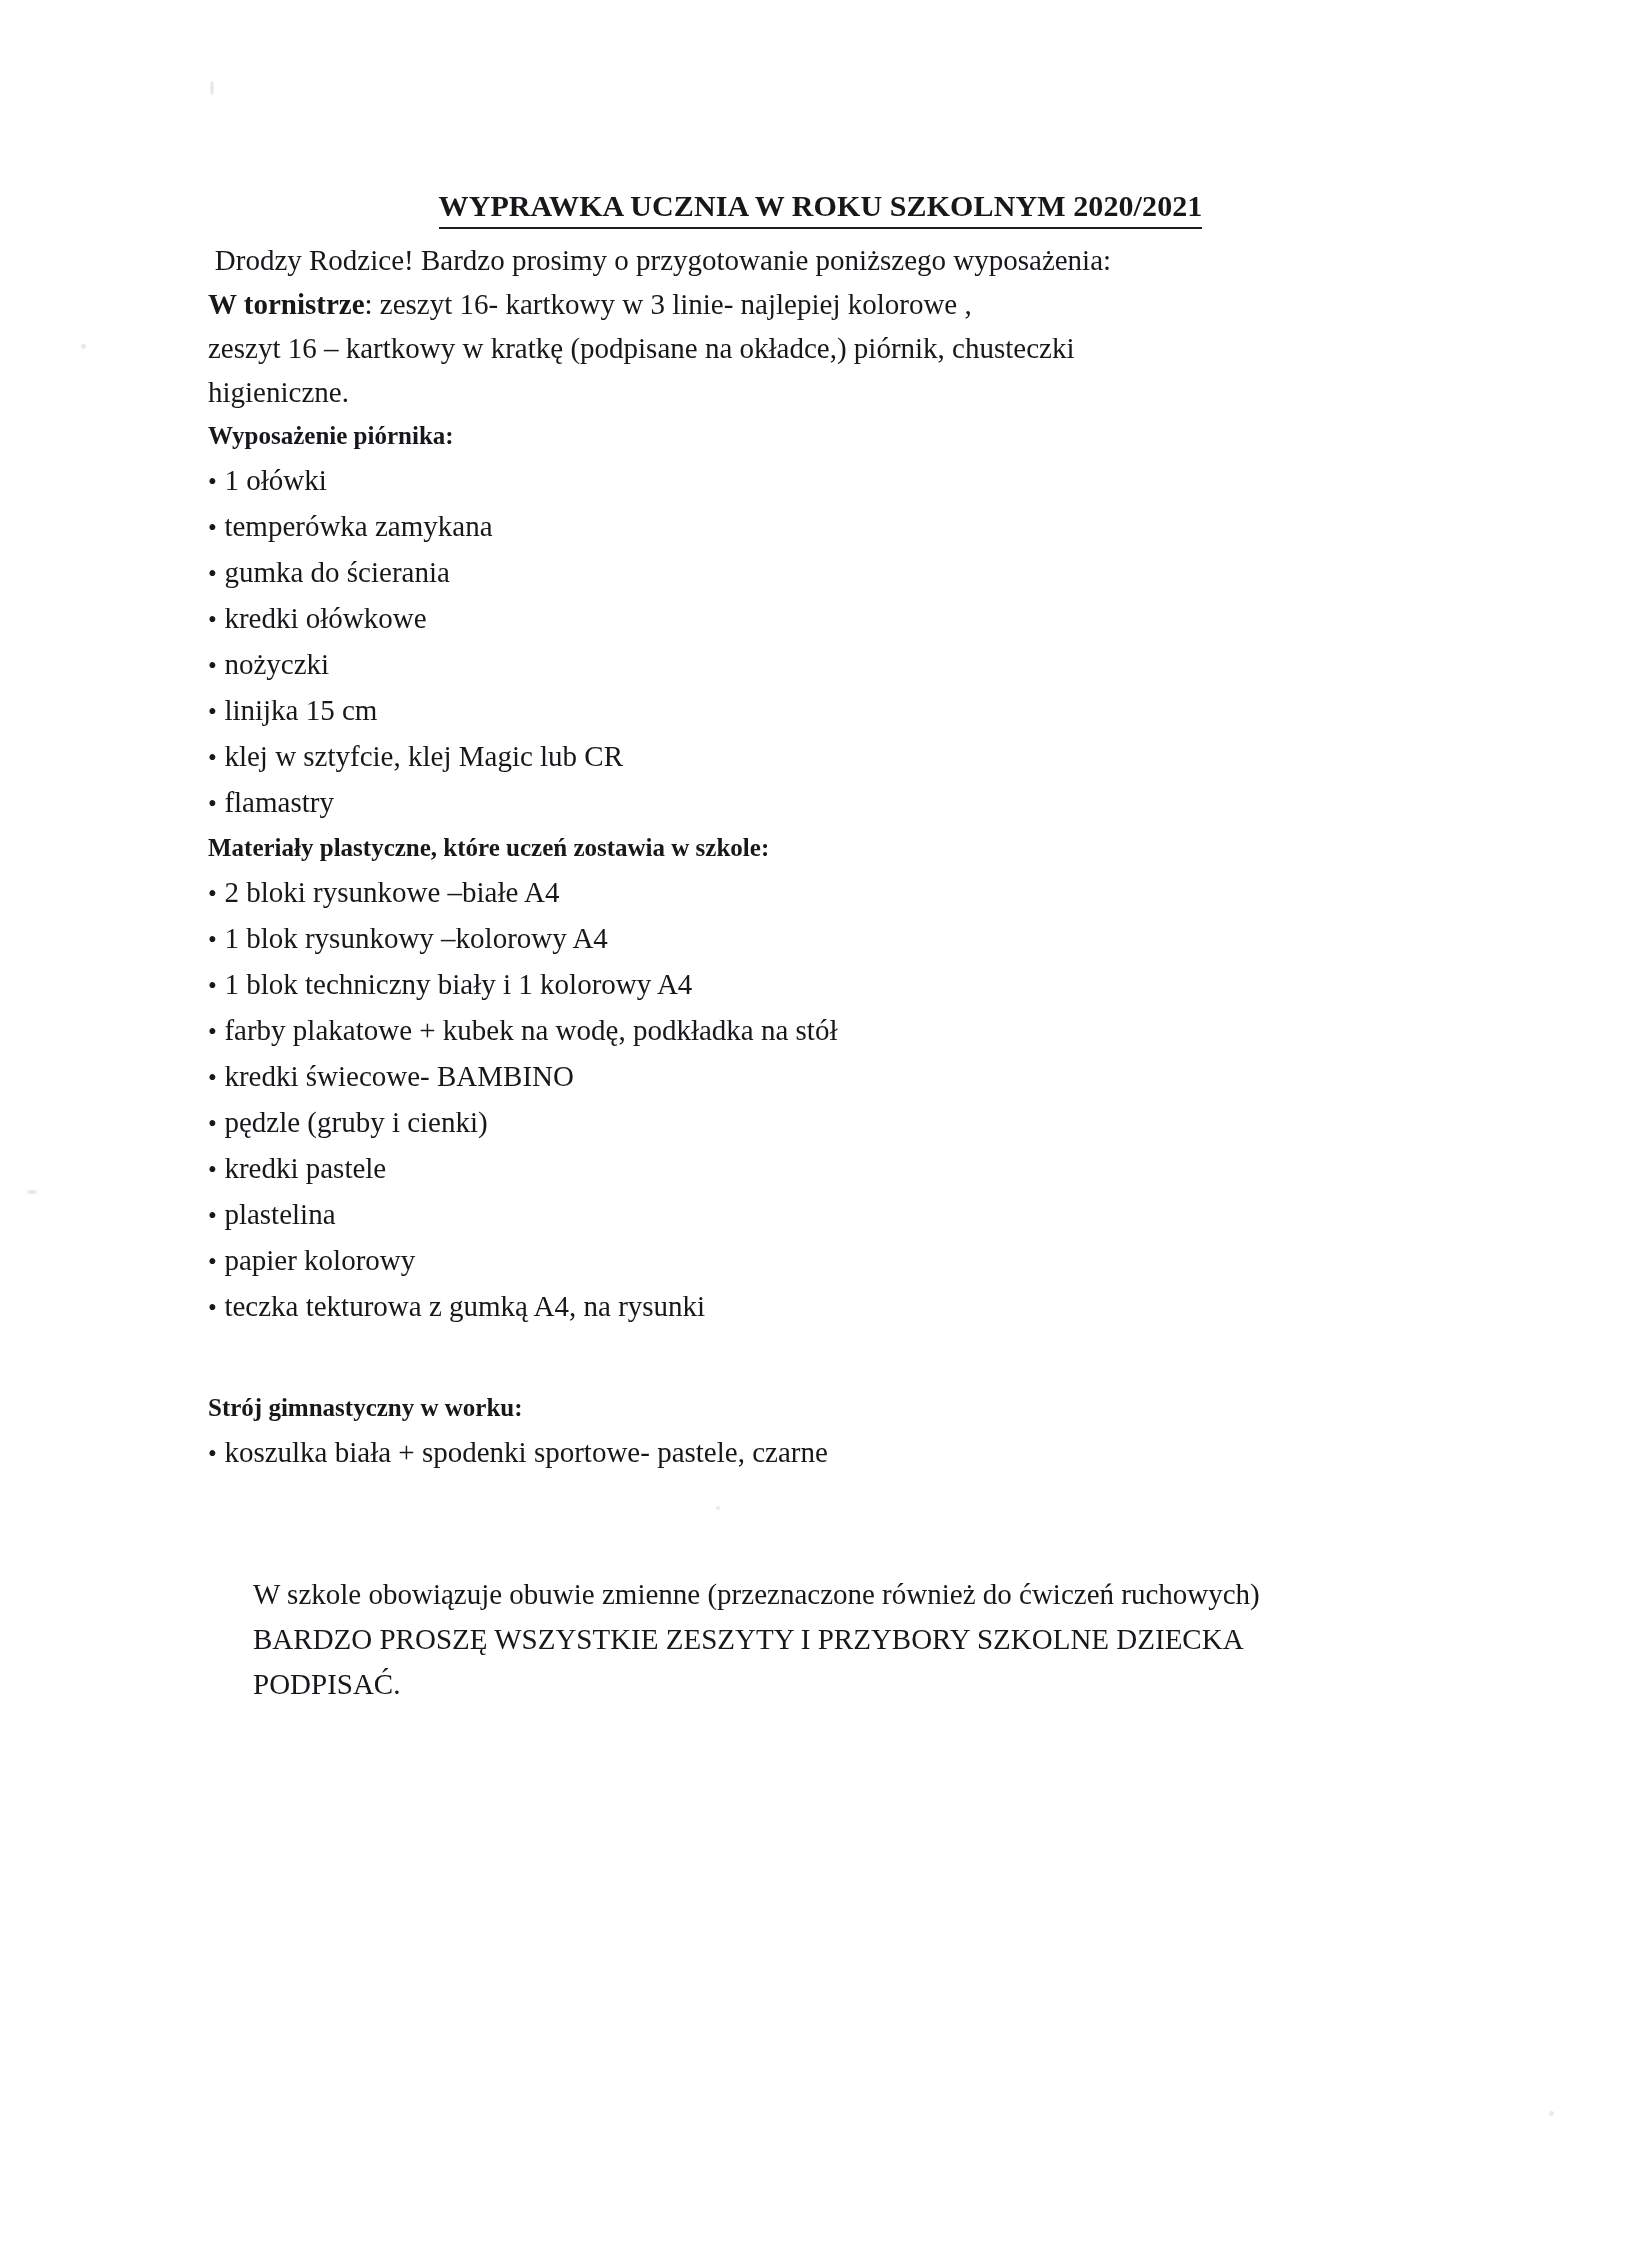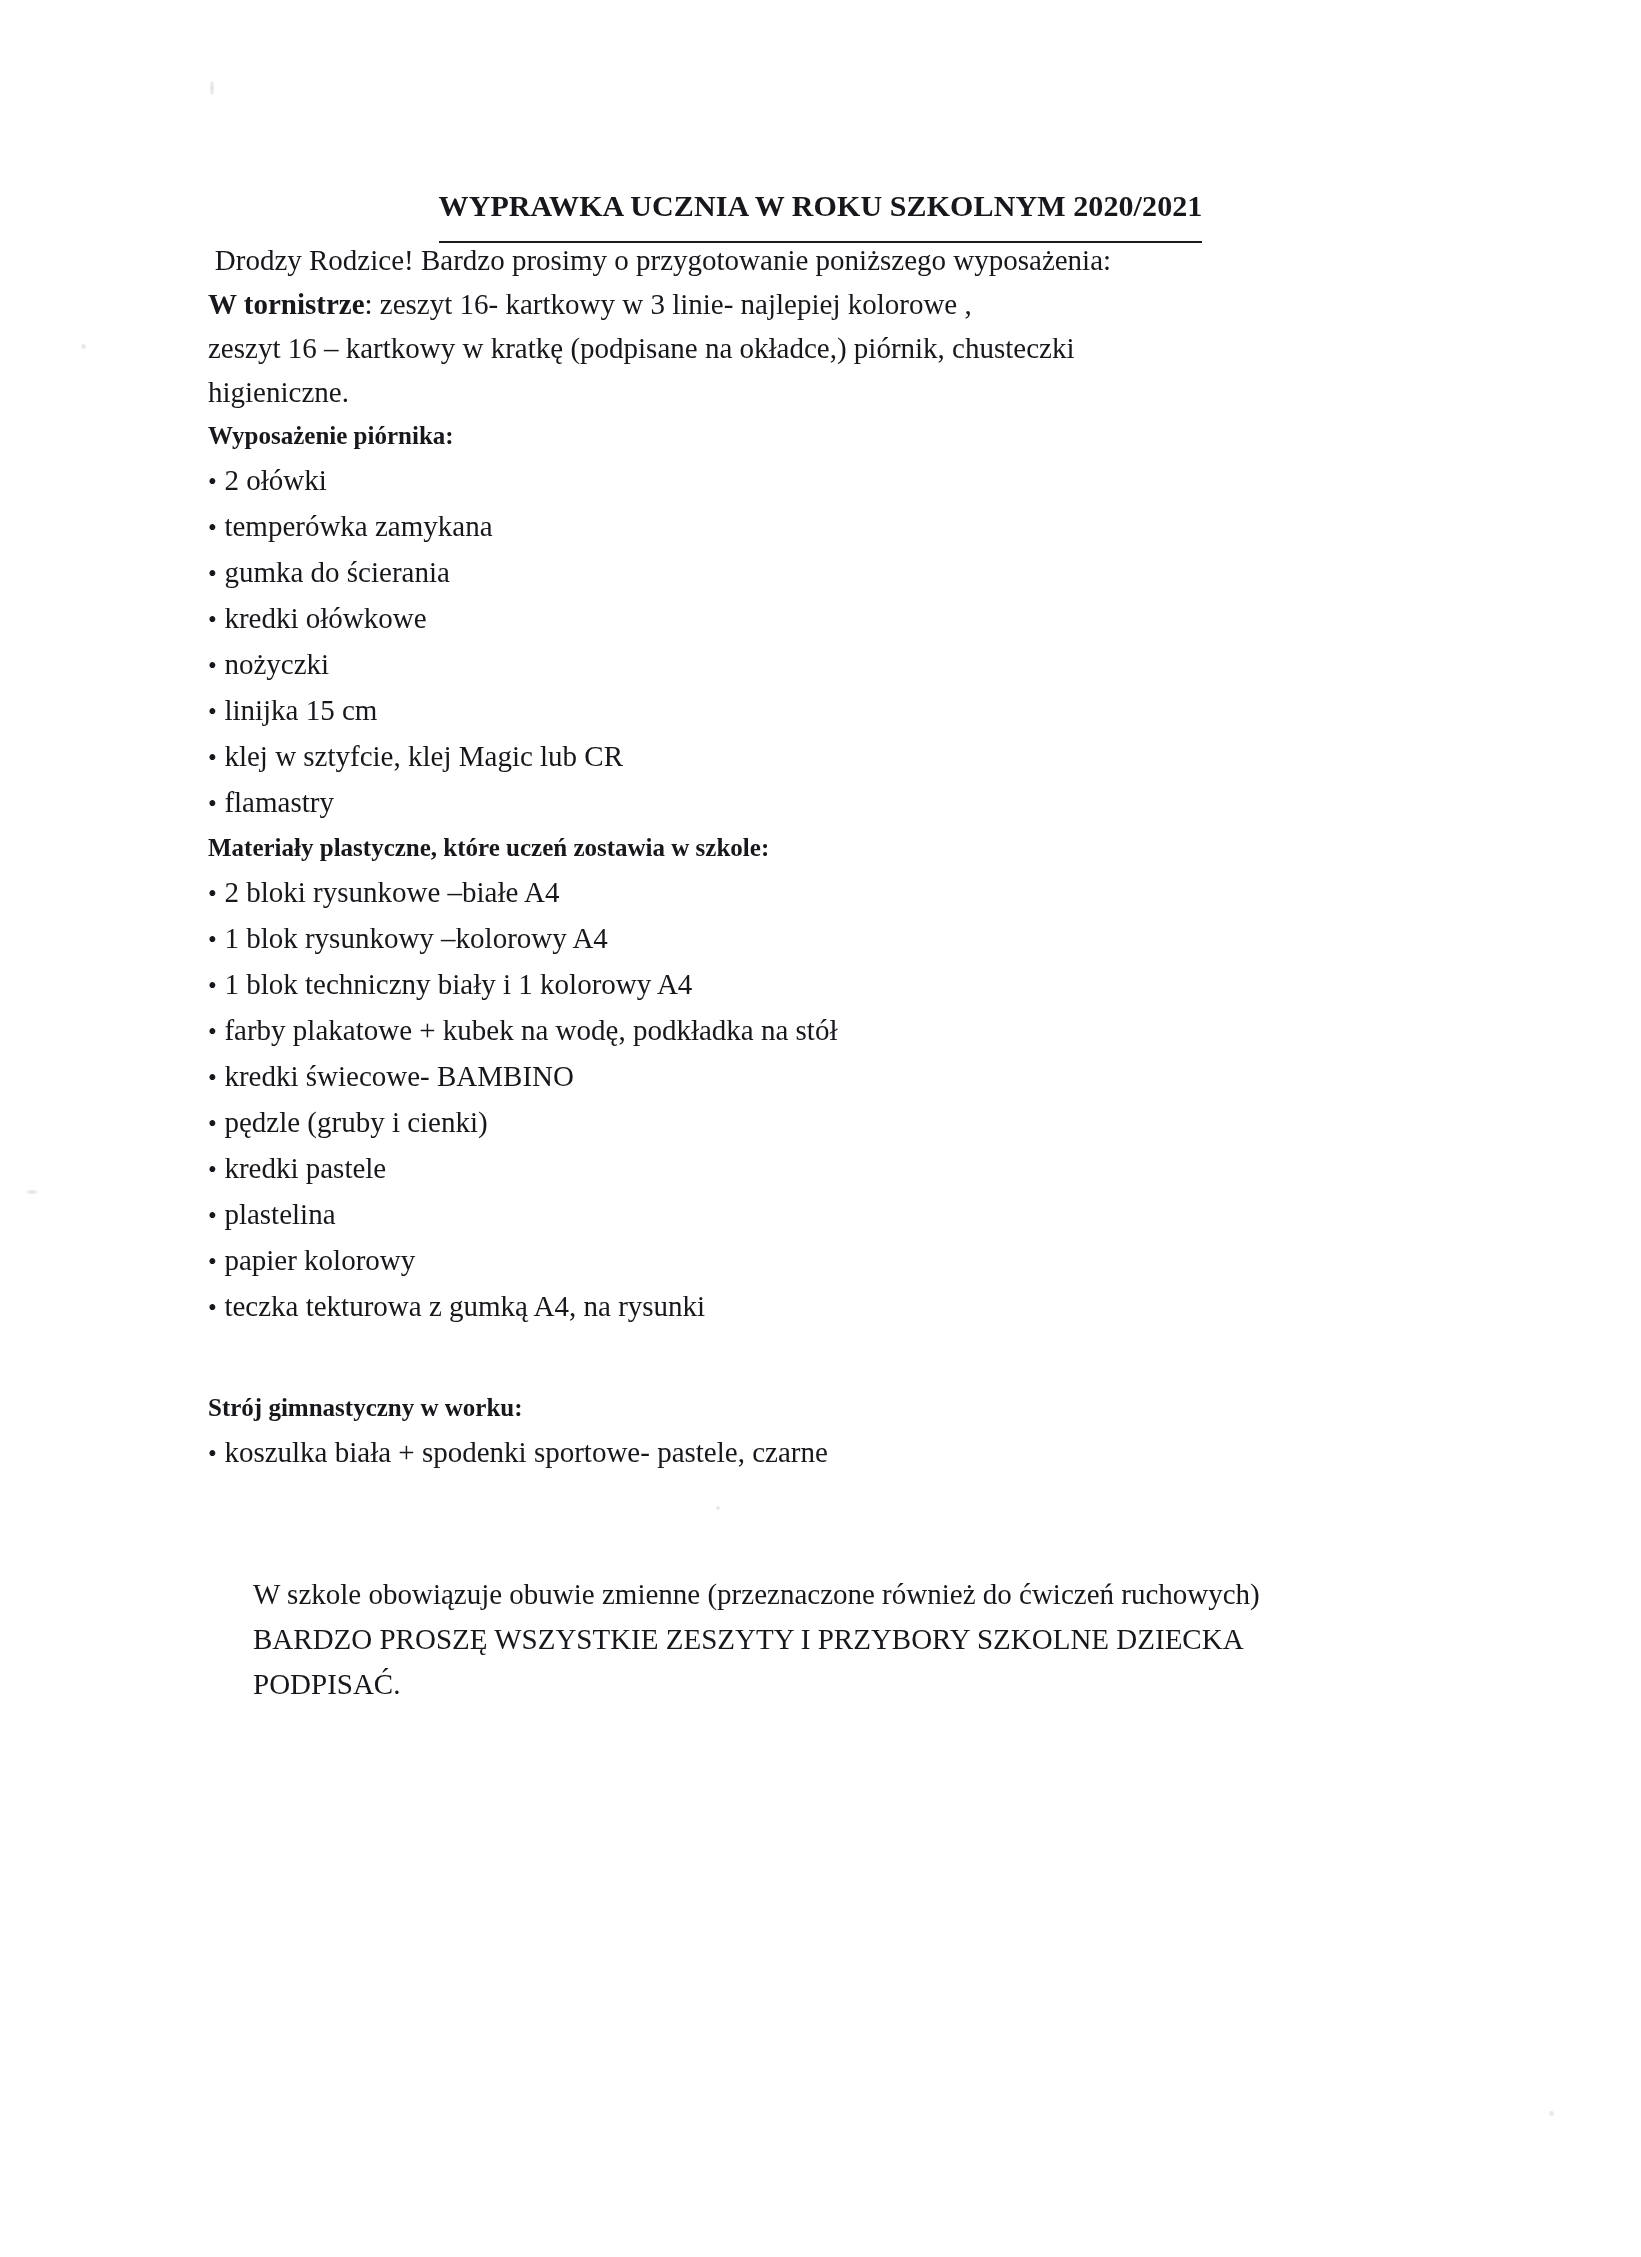--- a/index.html
+++ b/index.html
@@ -39,21 +39,21 @@
     top: 189px;
     width: 1641px;
     text-align: center;
     font-weight: bold;
     font-size: 30px;
     letter-spacing: 0.1px;
     white-space: nowrap;
   }
   .doc-title span.u {
     border-bottom: 2.4px solid #1b1b20;
-    padding-bottom: 19px;
+    padding-bottom: 5px;
     text-align: center;
   }
 
   .content {
     position: absolute;
     left: 208px;
     top: 238px;
     width: 1284px;
   }
 
@@ -111,21 +111,21 @@
   <div class="content">
 
     <div class="line indent">Drodzy Rodzice! Bardzo prosimy o przygotowanie poniższego wyposażenia:</div>
 
     <div class="line"><b>W tornistrze</b><span>: zeszyt 16- kartkowy w 3 linie- najlepiej kolorowe ,</span></div>
     <div class="line">zeszyt 16 – kartkowy w kratkę (podpisane na okładce,) piórnik, chusteczki</div>
     <div class="line">higieniczne.</div>
 
     <div class="heading">Wyposażenie piórnika:</div>
     <div>
-      <div class="bullet"><span class="dot">•</span><span>2 ołówki</span></div>
+      <div class="bullet"><span class="dot">•</span><span>1 ołówki</span></div>
       <div class="bullet"><span class="dot">•</span><span>temperówka zamykana</span></div>
       <div class="bullet"><span class="dot">•</span><span>gumka do ścierania</span></div>
       <div class="bullet"><span class="dot">•</span><span>kredki ołówkowe</span></div>
       <div class="bullet"><span class="dot">•</span><span>nożyczki</span></div>
       <div class="bullet"><span class="dot">•</span><span>linijka 15 cm</span></div>
       <div class="bullet"><span class="dot">•</span><span>klej w sztyfcie,   klej Magic lub CR</span></div>
       <div class="bullet"><span class="dot">•</span><span>flamastry</span></div>
     </div>
 
     <div class="heading">Materiały plastyczne, które uczeń zostawia w szkole:</div>

